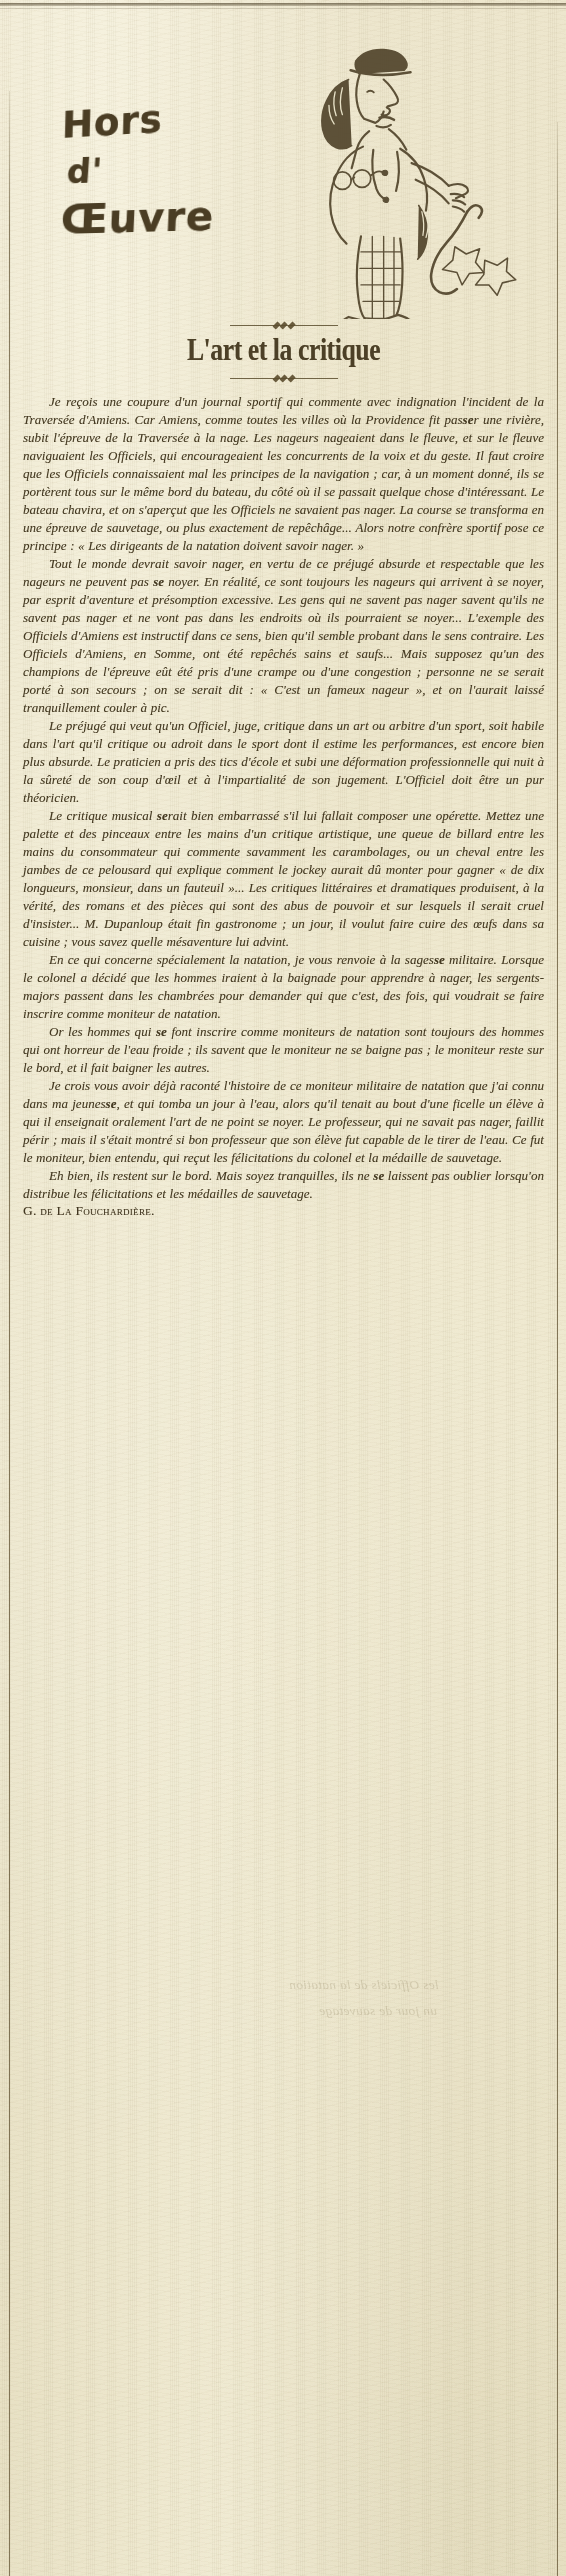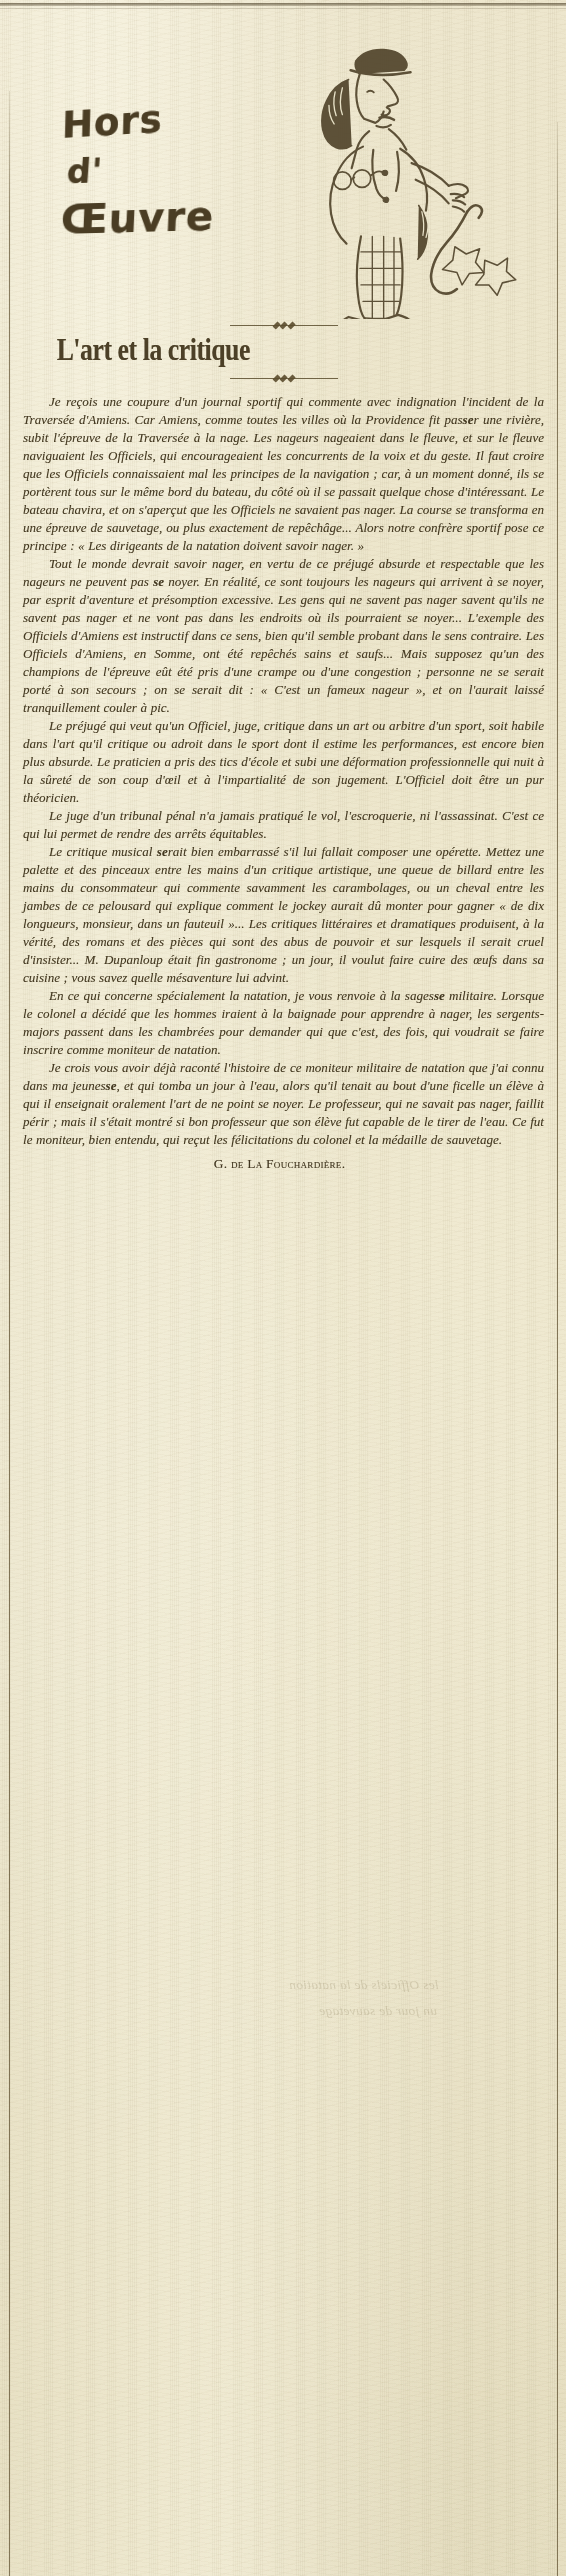--- a/index.html
+++ b/index.html
@@ -88,21 +88,21 @@
     filter:blur(0.2px);
   }
   #hand-hors{ left:62px; top:101px; font-size:37px; transform:rotate(-3.5deg) skewX(-5deg); }
   #hand-d   { left:67px; top:152px; font-size:33px; transform:rotate(-2deg) skewX(-6deg); }
   #hand-oeuvre{ left:61px; top:195px; font-size:40px; transform:rotate(-1.5deg) skewX(-4deg); }
 
   #caricature{ position:absolute; left:234px; top:30px; width:289px; height:289px; }
   #caricature svg{ width:100%; height:100%; display:block; opacity:.88; }
 
   
-  #titleblock{ position:relative; text-align:left; margin-top:-9.3px; }
+  #titleblock{ position:relative; text-align:center; margin-top:-9.3px; }
   #article-title{
     font-family:"Liberation Serif", serif;
     font-size:32px;
     font-weight:700;
     color:#4c4027;
     letter-spacing:-0.5px;
     transform:scaleX(.80);
     transform-origin:center;
     text-shadow:0.3px 0.2px 0 rgba(76,64,39,.45);
     filter:blur(0.1px);
@@ -143,22 +143,22 @@
     word-spacing:0.3px;
     text-shadow:0.2px 0.1px 0 rgba(67,56,32,.30);
     filter:blur(0.1px);
     hyphens:auto;
     -webkit-hyphens:auto;
   }
   #article-body p{ margin:0; text-indent:2.0em; }
   #article-body p b{ font-weight:700; }
 
   #signature{
-    margin:7px 31px 0 23px;
-    text-align:center;
+    margin:0 31px 0 23px;
+    text-align:left;
     font-family:"Liberation Serif", serif;
     font-style:normal;
     font-size:13.4px;
     font-variant:small-caps;
     letter-spacing:0.3px;
     color:#413620;
     text-shadow:0.2px 0.2px 0 rgba(65,54,32,.35);
     filter:blur(0.1px);
   }
   #sig-initial{ font-variant:normal; }
@@ -261,24 +261,25 @@
         <i></i>
           <i></i>
           <i></i>
       </span>
     </div>
 
     <div id="article-body">
       <p>Je reçois une coupure d'un journal sportif qui commente avec indignation l'incident de la Traversée d'Amiens. Car Amiens, comme toutes les villes où la Providence fit pas<b>se</b>r une rivière, subit l'épreuve de la Traversée à la nage. Les nageurs nageaient dans le fleuve, et sur le fleuve naviguaient les Officiels, qui encourageaient les concurrents de la voix et du geste. Il faut croire que les Officiels connaissaient mal les principes de la navigation ; car, à un moment donné, ils se portèrent tous sur le même bord du bateau, du côté où il se passait quelque chose d'intéressant. Le bateau chavira, et on s'aperçut que les Officiels ne savaient pas nager. La course se transforma en une épreuve de sauvetage, ou plus exactement de repêchâge... Alors notre confrère sportif pose ce principe : « Les dirigeants de la natation doivent savoir nager. »</p>
       <p>Tout le monde devrait savoir nager, en vertu de ce préjugé absurde et respectable que les nageurs ne peuvent pas <b>se</b> noyer. En réalité, ce sont toujours les nageurs qui arrivent à se noyer, par esprit d'aventure et présomption excessive. Les gens qui ne savent pas nager savent qu'ils ne savent pas nager et ne vont pas dans les endroits où ils pourraient se noyer... L'exemple des Officiels d'Amiens est instructif dans ce sens, bien qu'il semble probant dans le sens contraire. Les Officiels d'Amiens, en Somme, ont été repêchés sains et saufs... Mais supposez qu'un des champions de l'épreuve eût été pris d'une crampe ou d'une congestion ; personne ne se serait porté à son secours ; on se serait dit : « C'est un fameux nageur », et on l'aurait laissé tranquillement couler à pic.</p>
       <p>Le préjugé qui veut qu'un Officiel, juge, critique dans un art ou arbitre d'un sport, soit habile dans l'art qu'il critique ou adroit dans le sport dont il estime les performances, est encore bien plus absurde. Le praticien a pris des tics d'école et subi une déformation professionnelle qui nuit à la sûreté de son coup d'œil et à l'impartialité de son jugement. L'Officiel doit être un pur théoricien.</p>
-      <p>Le juge d'un tribunal pénal n'a jamais pratiqué le vol, l'escroquerie, ni l'assassinat. C'est ce qui lui permet de rendre des arrêts équitables.</p>
       <p>Le critique musical <b>se</b>rait bien embarrassé s'il lui fallait composer une opérette. Mettez une palette et des pinceaux entre les mains d'un critique artistique, une queue de billard entre les mains du consommateur qui commente savamment les carambolages, ou un cheval entre les jambes de ce pelousard qui explique comment le jockey aurait dû monter pour gagner « de dix longueurs, monsieur, dans un fauteuil »... Les critiques littéraires et dramatiques produisent, à la vérité, des romans et des pièces qui sont des abus de pouvoir et sur lesquels il serait cruel d'insister... M. Dupanloup était fin gastronome ; un jour, il voulut faire cuire des œufs dans sa cuisine ; vous savez quelle mésaventure lui advint.</p>
       <p>En ce qui concerne spécialement la natation, je vous renvoie à la sages<b>se</b> militaire. Lorsque le colonel a décidé que les hommes iraient à la baignade pour apprendre à nager, les sergents-majors passent dans les chambrées pour demander qui que c'est, des fois, qui voudrait se faire inscrire comme moniteur de natation.</p>
+      <p>Or les hommes qui <b>se</b> font inscrire comme moniteurs de natation sont toujours des hommes qui ont horreur de l'eau froide ; ils savent que le moniteur ne se baigne pas ; le moniteur reste sur le bord, et il fait baigner les autres.</p>
       <p>Je crois vous avoir déjà raconté l'histoire de ce moniteur militaire de natation que j'ai connu dans ma jeunes<b>se</b>, et qui tomba un jour à l'eau, alors qu'il tenait au bout d'une ficelle un élève à qui il enseignait oralement l'art de ne point se noyer. Le professeur, qui ne savait pas nager, faillit périr ; mais il s'était montré si bon professeur que son élève fut capable de le tirer de l'eau. Ce fut le moniteur, bien entendu, qui reçut les félicitations du colonel et la médaille de sauvetage.</p>
+      <p>Eh bien, ils restent sur le bord. Mais soyez tranquilles, ils ne <b>se</b> laissent pas oublier lorsqu'on distribue les félicitations et les médailles de sauvetage.</p>
     </div>
 
     <div id="signature">
       <span id="sig-initial">G.</span>
       <span>de La Fouchardière.</span>
     </div>
 
   </div>
 
   <div id="mottle"></div>

